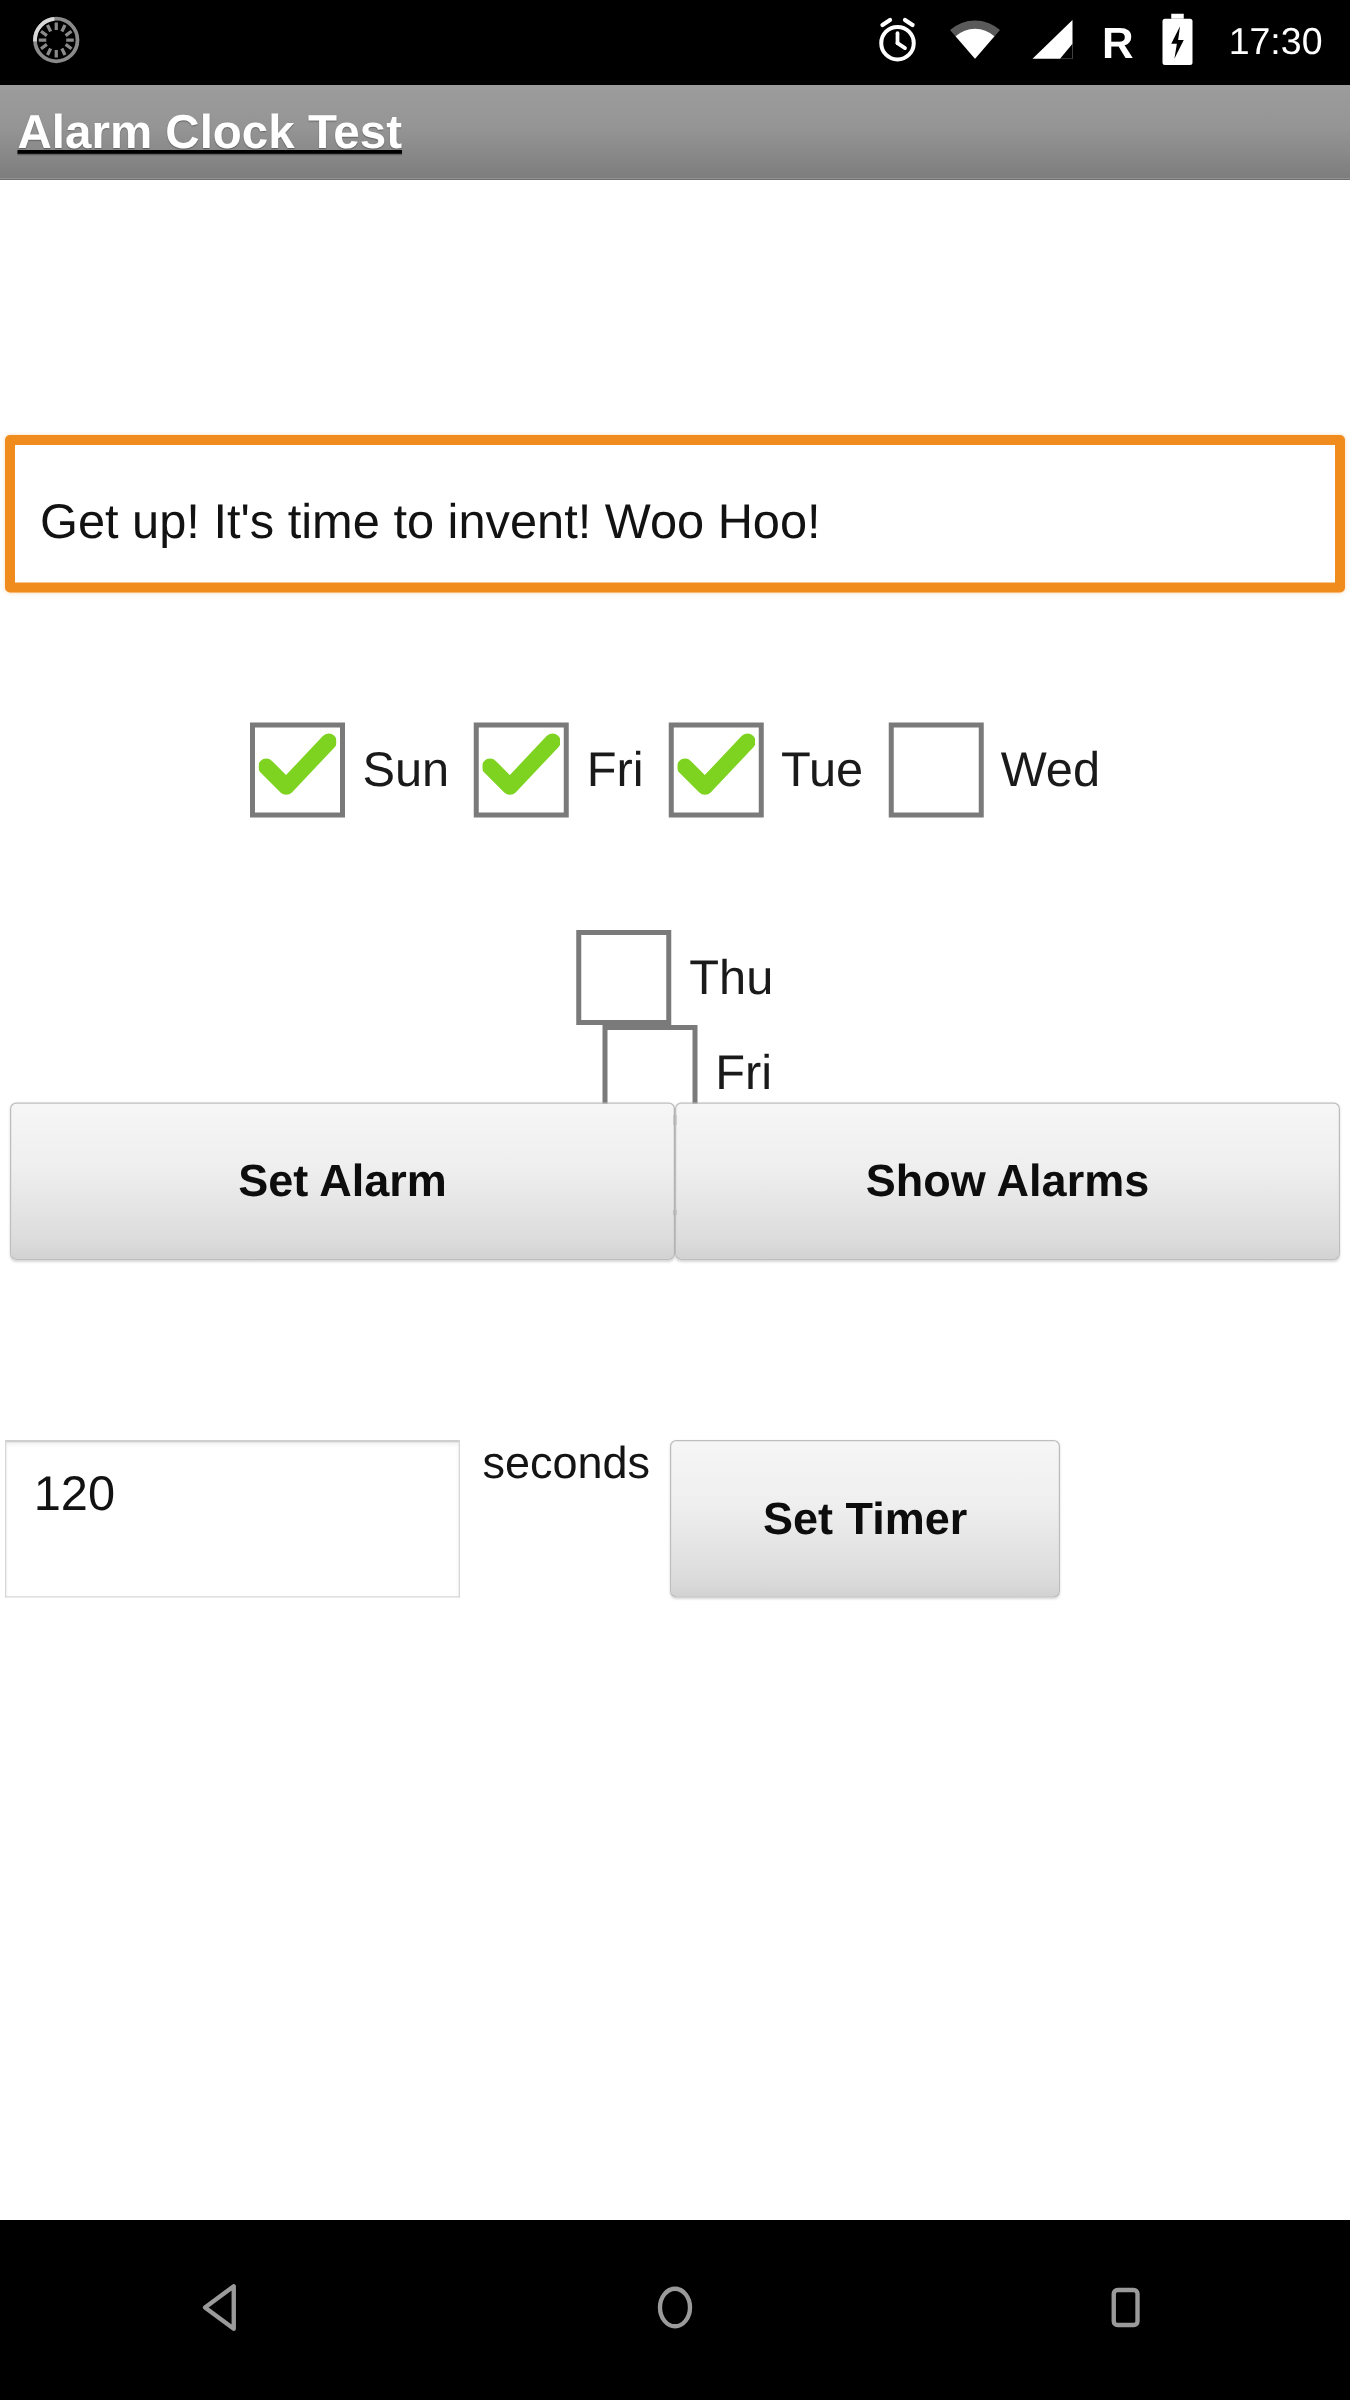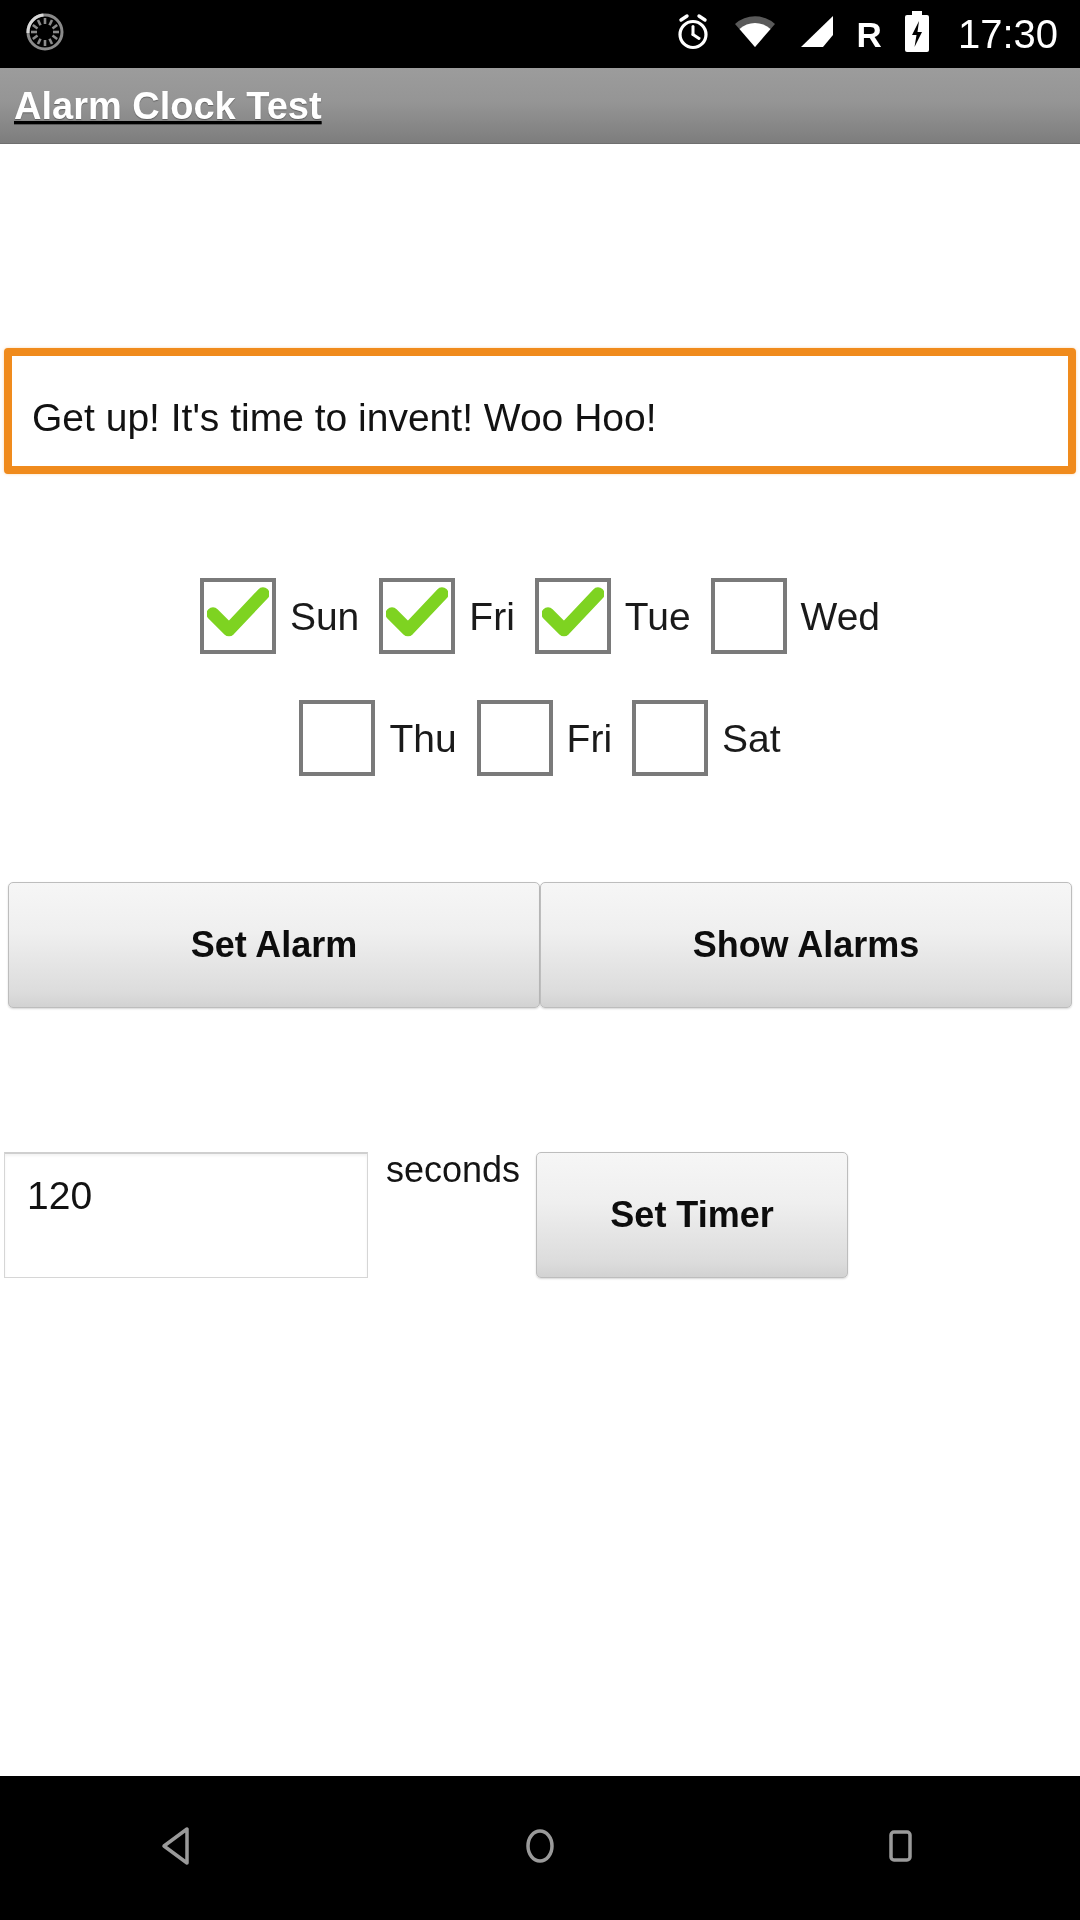--- a/index.html
+++ b/index.html
@@ -41,21 +41,21 @@
   .roam-letter {
     color: #ffffff;
     font-size: 35px;
     font-weight: bold;
     line-height: 1;
     letter-spacing: 0px;
     font-family: "Liberation Sans", sans-serif;
   }
   .status-time {
     color: #ffffff;
-    font-size: 40px;
+    font-size: 30px;
     line-height: 1;
     font-family: "Liberation Sans", sans-serif;
     margin-left: 6px;
   }
 
   
   .action-bar {
     height: 76px;
     background: linear-gradient(to bottom, #9c9c9c 0%, #959595 45%, #7d7d7d 100%);
     display: flex;
@@ -106,21 +106,21 @@
   
   .days-row {
     position: absolute;
     left: 0;
     width: 1080px;
     display: flex;
     justify-content: center;
     align-items: center;
   }
   .days-row-1 { top: 434px; }
-  .days-row-2 { top: 556px; }
+  .days-row-2 { top: 600px; flex-direction: column; }
 
   .day-item {
     display: flex;
     align-items: center;
   }
   .day-item + .day-item { margin-left: 20px; }
 
   .cbox {
     width: 76px;
     height: 76px;

